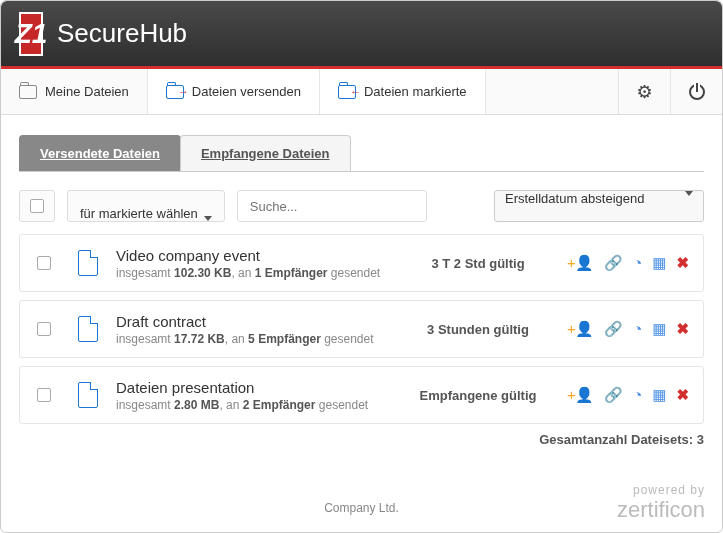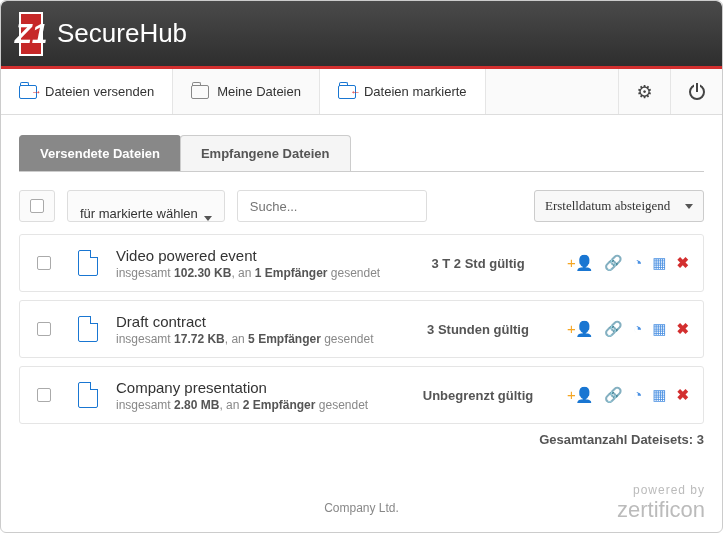--- a/index.html
+++ b/index.html
@@ -24,30 +24,30 @@
 .send-icon::after { content: '→'; position: absolute; right: -6px; top: -2px; color: #d32f2f; font-size: 11px; font-weight: bold; }
 .recv-icon::after { content: '←'; position: absolute; right: -6px; top: -2px; color: #d32f2f; font-size: 11px; font-weight: bold; }
 
 .gear-icon { font-size: 18px; color: #444; }
 .power-icon { width: 16px; height: 16px; border: 2px solid #444; border-radius: 50%; position: relative; }
 .power-icon::after { content: ''; position: absolute; top: -3px; left: 5px; width: 2px; height: 9px; background: #444; border-left: 2px solid #fff; border-right: 2px solid #fff; box-sizing: content-box; margin-left: -2px; }
 
 .content { padding: 20px 18px; }
 
 .tabs { display: flex; border-bottom: 1px solid #ccc; margin-bottom: 18px; }
-.tab { padding: 10px 20px; cursor: pointer; border: 1px solid #ccc; border-bottom: none; border-radius: 4px 4px 0 0; margin-right: -1px; background: #f5f5f5; font-weight: bold; color: #555; }
+.tab { padding: 10px 20px; cursor: pointer; border: 1px solid #ccc; border-bottom: none; border-radius: 4px 4px 0 0; margin-right: -1px; background: #f5f5f5; font-weight: bold; color: #555; text-decoration: underline; }
 .tab.active { background: #888; color: #fff; border-color: #888; }
 
 .toolbar { display: flex; align-items: center; gap: 12px; margin-bottom: 12px; }
 .checkbox-cell { width: 36px; height: 32px; border: 1px solid #ddd; border-radius: 3px; display: flex; align-items: center; justify-content: center; background: #fbfbfb; }
 .checkbox { width: 14px; height: 14px; border: 1px solid #aaa; border-radius: 2px; background: #fff; }
 .dropdown-btn { height: 32px; padding: 0 12px; border: 1px solid #ddd; border-radius: 3px; background: #fbfbfb; display: flex; align-items: flex-end; gap: 6px; cursor: pointer; }
 .caret { width: 0; height: 0; border-left: 4px solid transparent; border-right: 4px solid transparent; border-top: 5px solid #555; }
 .search-input { height: 32px; width: 190px; padding: 4px 12px; border: 1px solid #ddd; border-radius: 3px; font-size: 13px; color: #999; }
-.sort-select { height: 32px; width: 170px; padding: 0 10px; border: 1px solid #ccc; border-radius: 3px; background: #f8f8f8; display: flex; align-items: center; justify-content: space-between; cursor: pointer; margin-left: auto; font-family: Liberation Serif, serif; }
+.sort-select { height: 32px; width: 210px; padding: 0 10px; border: 1px solid #ccc; border-radius: 3px; background: #f8f8f8; display: flex; align-items: flex-start; justify-content: space-between; cursor: pointer; margin-left: auto; }
 
 .row { display: flex; align-items: center; border: 1px solid #e5e5e5; border-radius: 3px; margin-bottom: 8px; background: #fff; height: 58px; }
 .row-check { width: 48px; display: flex; justify-content: center; }
 .row-fileicon { width: 40px; display: flex; justify-content: center; }
 .file-icon { width: 20px; height: 26px; border: 1.5px solid #1976d2; border-radius: 2px; position: relative; }
 .file-icon::after { content: ''; position: absolute; top: -1px; right: -1px; width: 7px; height: 7px; background: #fff; border-left: 1.5px solid #1976d2; border-bottom: 1.5px solid #1976d2; }
 .row-info { flex: 1; padding: 0 8px; }
 .row-title { font-size: 15px; color: #333; margin-bottom: 2px; }
 .row-meta { font-size: 12px; color: #888; }
 .row-meta b { color: #555; }
@@ -69,27 +69,27 @@
 </style>
 </head>
 <body>
 
 <div class="header">
   <div class="logo">Z1</div>
   <div class="app-title">SecureHub</div>
 </div>
 
 <div class="nav">
+  <div class="nav-item first">
+    <span class="folder-icon"></span>
+    <span>Meine Dateien</span>
+  </div>
   <div class="nav-item white">
     <span class="send-icon"></span>
     <span>Dateien versenden</span>
-  </div>
-  <div class="nav-item first">
-    <span class="folder-icon"></span>
-    <span>Meine Dateien</span>
   </div>
   <div class="nav-item white">
     <span class="recv-icon"></span>
     <span>Dateien markierte</span>
   </div>
   <div class="nav-spacer"></div>
   <div class="nav-icon-btn">
     <span class="gear-icon">⚙</span>
   </div>
   <div class="nav-icon-btn">
@@ -120,21 +120,21 @@
 
   <div id="rows">
       <div class="row">
         <div class="row-check">
           <div class="checkbox"></div>
         </div>
         <div class="row-fileicon">
           <div class="file-icon"></div>
         </div>
         <div class="row-info">
-          <div class="row-title">Video powered event</div>
+          <div class="row-title">Video company event</div>
           <div class="row-meta"><span>insgesamt </span><b>102.30 KB</b><span>, an </span><b><span>1</span> <span>Empfänger</span></b><span> gesendet</span></div>
         </div>
         <div class="row-validity">3 T 2 Std gültig</div>
         <div class="row-actions">
           <span class="act user">+👤</span>
           <span class="act link">🔗</span>
           <span class="act clock">◔</span>
           <span class="act cal">▦</span>
           <span class="act del">✖</span>
         </div>
@@ -160,24 +160,24 @@
         </div>
       </div>
       <div class="row">
         <div class="row-check">
           <div class="checkbox"></div>
         </div>
         <div class="row-fileicon">
           <div class="file-icon"></div>
         </div>
         <div class="row-info">
-          <div class="row-title">Company presentation</div>
+          <div class="row-title">Dateien presentation</div>
           <div class="row-meta"><span>insgesamt </span><b>2.80 MB</b><span>, an </span><b><span>2</span> <span>Empfänger</span></b><span> gesendet</span></div>
         </div>
-        <div class="row-validity">Unbegrenzt gültig</div>
+        <div class="row-validity">Empfangene gültig</div>
         <div class="row-actions">
           <span class="act user">+👤</span>
           <span class="act link">🔗</span>
           <span class="act clock">◔</span>
           <span class="act cal">▦</span>
           <span class="act del">✖</span>
         </div>
       </div>
     </div>
 

